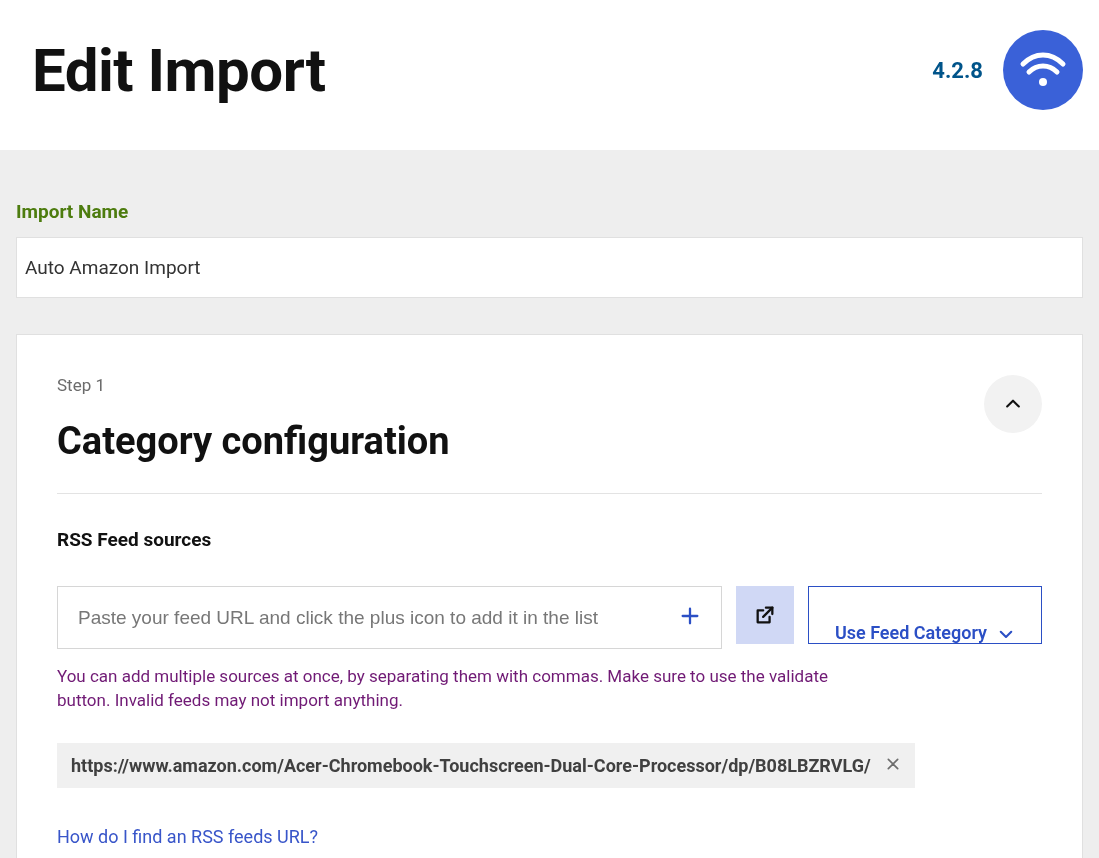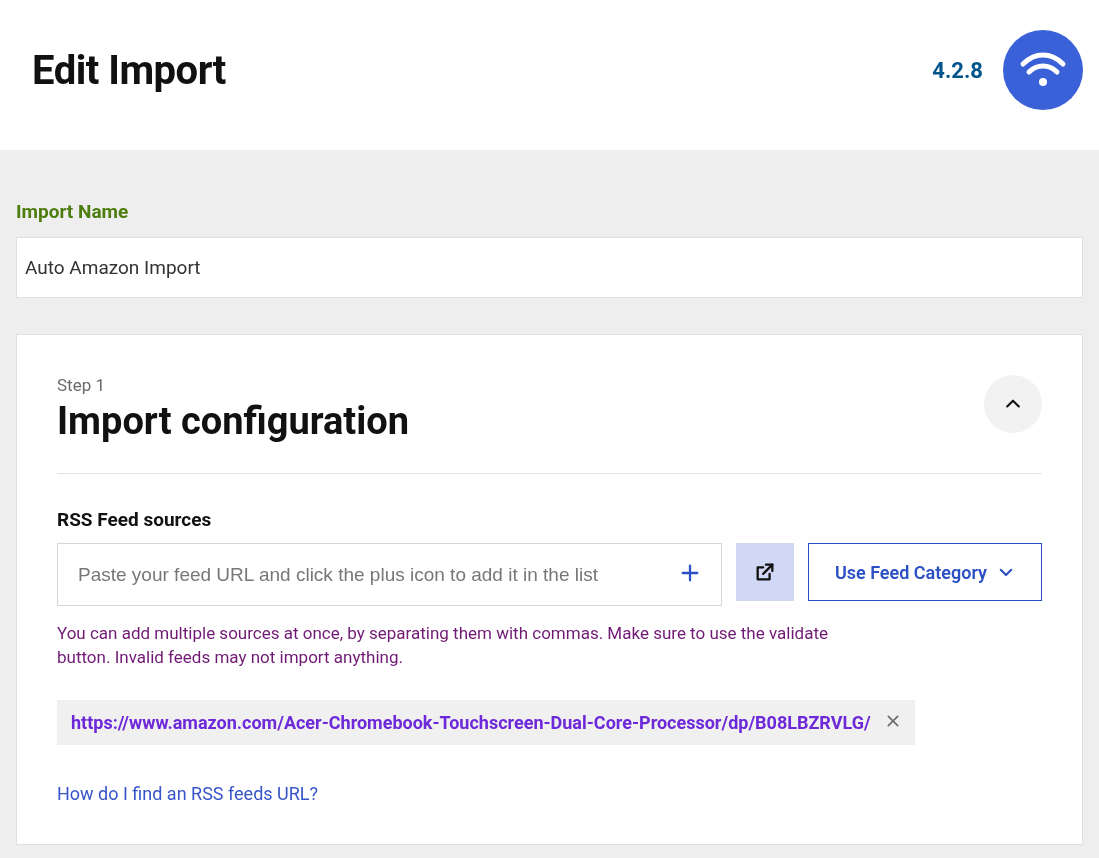--- a/index.html
+++ b/index.html
@@ -14,21 +14,21 @@
       color: #111;
     }
     .header {
       display: flex;
       align-items: center;
       justify-content: space-between;
       padding: 30px 16px 40px 32px;
       background: #fff;
     }
     .header-left h1 {
-      font-size: 40px;
+      font-size: 60px;
       font-weight: 700;
       letter-spacing: -0.5px;
       color: #111;
     }
     .header-right {
       display: flex;
       align-items: center;
       gap: 20px;
     }
     .version {
@@ -69,21 +69,21 @@
       padding: 40px;
     }
     .panel-header {
       display: flex;
       align-items: flex-start;
       justify-content: space-between;
     }
     .step-label {
       color: #6b6b6b;
       font-size: 17px;
-      margin-bottom: 4px;
+      margin-bottom: 24px;
     }
     .panel-title {
       font-size: 38px;
       font-weight: 700;
       color: #111;
     }
     .collapse-btn {
       width: 58px;
       height: 58px;
       border-radius: 50%;
@@ -95,21 +95,21 @@
     }
     .divider {
       border: none;
       border-top: 1px solid #e3e3e3;
       margin: 30px 0 34px 0;
     }
     .section-label {
       font-size: 19px;
       font-weight: 700;
       color: #111;
-      margin-bottom: 12px;
+      margin-bottom: 35px;
     }
     .feed-row {
       display: flex;
       gap: 14px;
       margin-bottom: 16px;
     }
     .feed-input-wrapper {
       flex: 1;
       display: flex;
       align-items: center;
@@ -147,21 +147,21 @@
     }
     .category-btn {
       height: 58px;
       background: #fff;
       border: 1px solid #2b4fc5;
       color: #2b4fc5;
       font-size: 18px;
       font-weight: 600;
       padding: 0 26px;
       display: flex;
-      align-items: center;
+      align-items: flex-end;
       gap: 10px;
       flex-shrink: 0;
     }
     .help-text {
       color: #701a75;
       font-size: 17px;
       line-height: 1.4;
       max-width: 780px;
       margin-bottom: 30px;
     }
@@ -169,21 +169,21 @@
       background: #f0f0f0;
       display: inline-flex;
       align-items: center;
       padding: 12px 14px;
       gap: 14px;
       margin-bottom: 38px;
     }
     .feed-url {
       font-size: 18px;
       font-weight: 700;
-      color: #6d28d9;
+      color: #404040;
       white-space: nowrap;
     }
     .remove-btn {
       color: #6d6d6d;
       font-size: 20px;
       line-height: 1;
     }
     .help-link {
       color: #3855c9;
       font-size: 18px;
@@ -213,21 +213,21 @@
 
 <div class="content-area" data-interactable="false">
 
   <div class="import-name-label" data-interactable="false">Import Name</div>
   <div class="import-name-box" data-interactable="true">Auto Amazon Import</div>
 
   <div class="panel" data-interactable="false">
     <div class="panel-header">
       <div>
         <div class="step-label" data-interactable="false">Step 1</div>
-        <div class="panel-title" data-interactable="false">Import configuration</div>
+        <div class="panel-title" data-interactable="false">Category configuration</div>
       </div>
       <div class="collapse-btn" data-interactable="true">
         <svg data-interactable="false" width="20" height="20" viewBox="0 0 24 24" fill="none">
           <path d="M5 15 L12 8 L19 15" stroke="#111" stroke-width="2.5" stroke-linecap="round" stroke-linejoin="round"></path>
         </svg>
       </div>
     </div>
 
     <hr class="divider" data-interactable="false">
 

